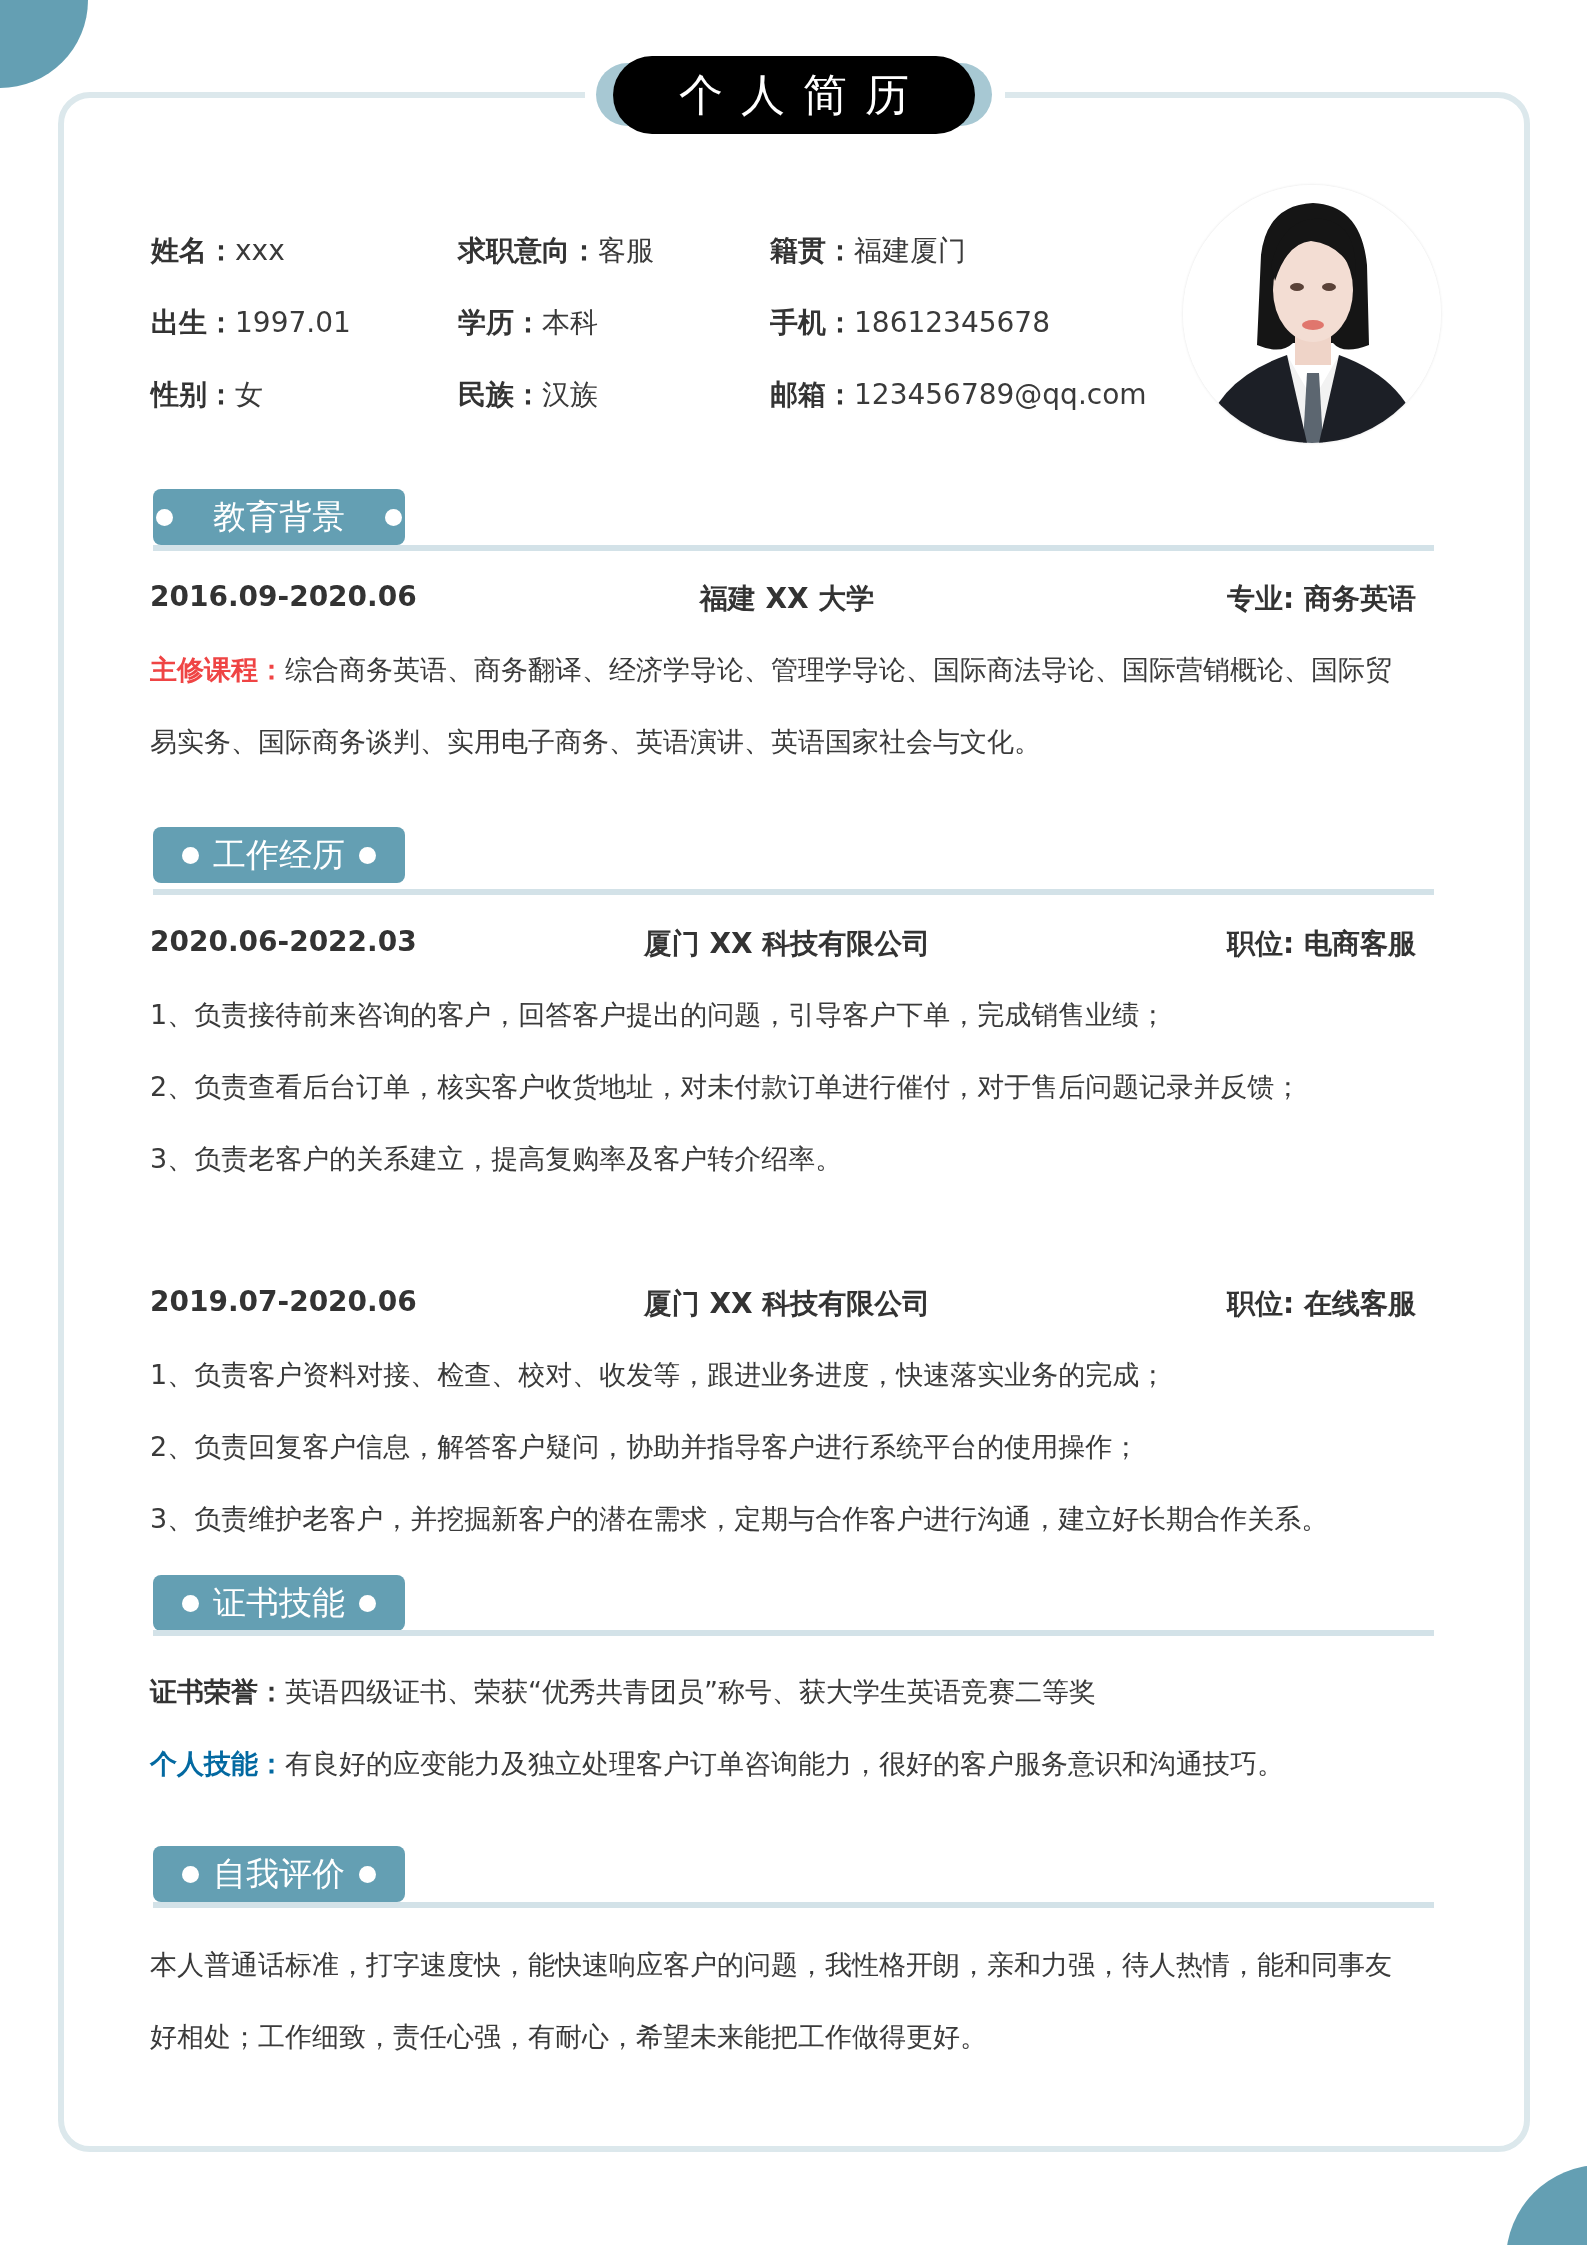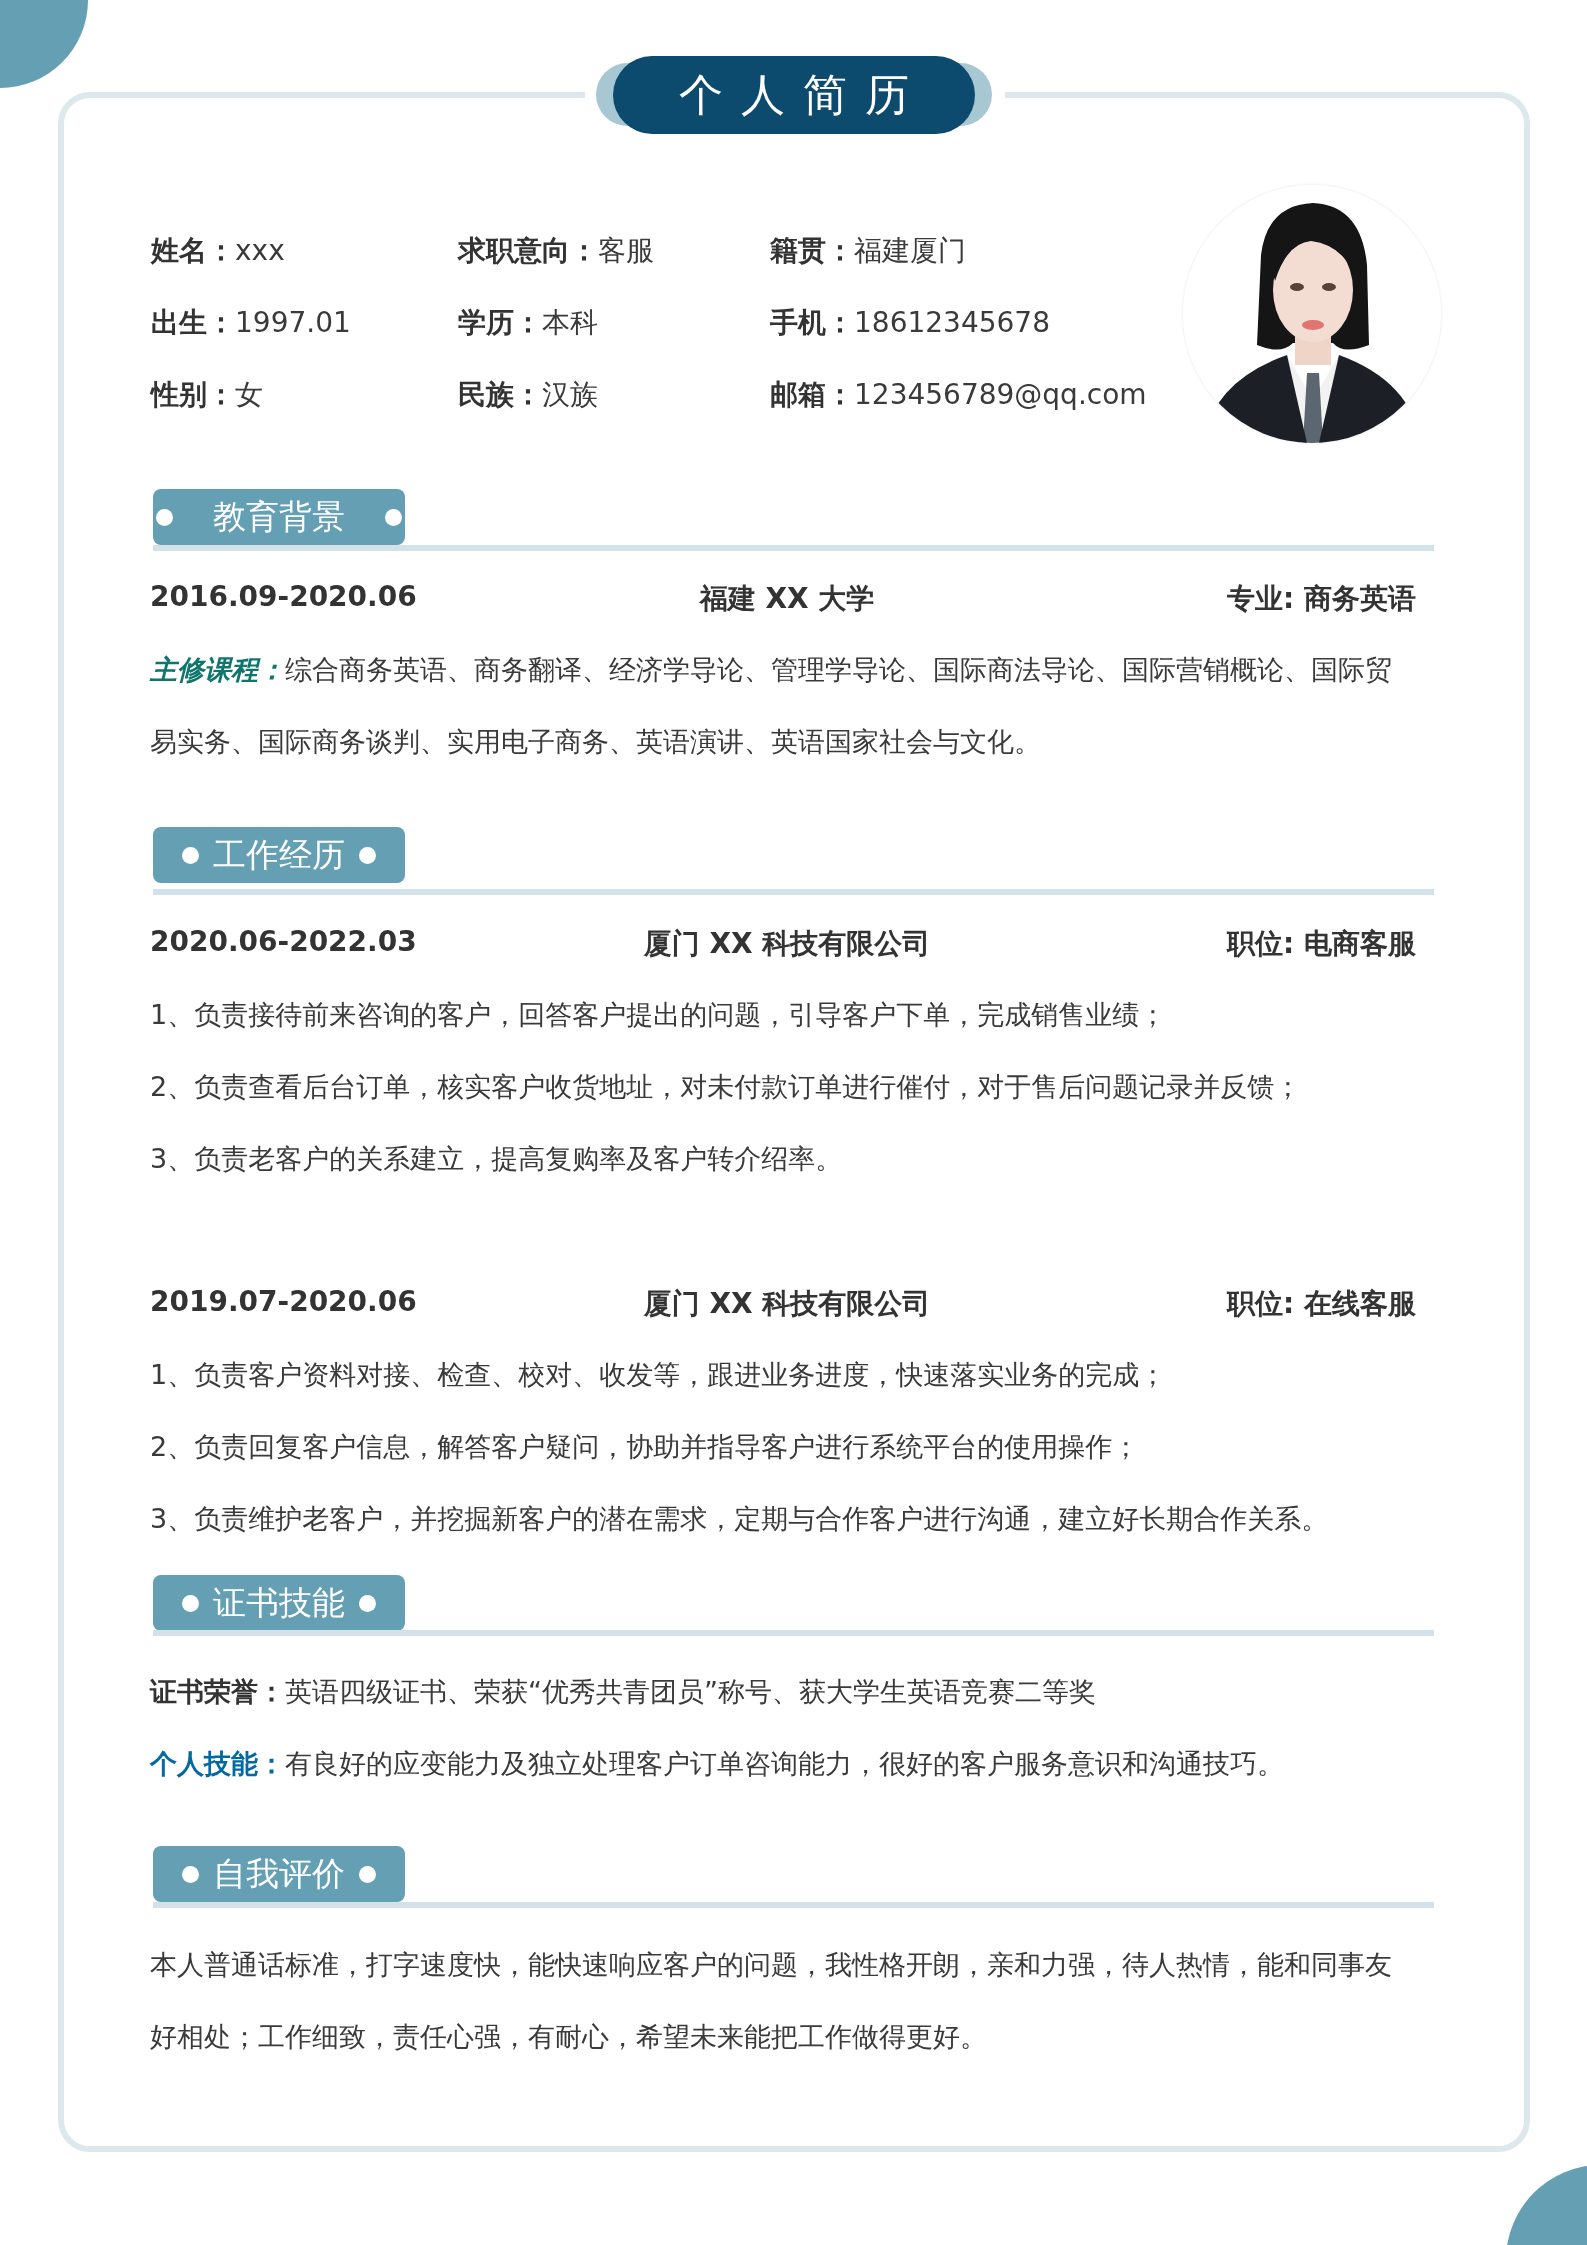--- a/index.html
+++ b/index.html
@@ -6,21 +6,21 @@
     html, body { width: 1587px; height: 2245px; background: #ffffff; overflow: hidden; }
     body { position: relative; font-family: "DejaVu Sans", "Liberation Sans", sans-serif; color: #3a3a3a; }
 
     .corner-tl { position: absolute; left: -88px; top: -88px; width: 176px; height: 176px; border-radius: 50%; background: #649fb3; }
     .corner-br { position: absolute; left: 1506px; top: 2165px; width: 190px; height: 190px; border-radius: 50%; background: #649fb3; }
 
     .frame { position: absolute; left: 58px; top: 92px; width: 1472px; height: 2060px; border: 6px solid #dce8ec; border-radius: 32px; }
 
     .title-wrap { position: absolute; left: 585px; top: 40px; width: 420px; height: 110px; background: #ffffff; }
     .title-back { position: absolute; left: 596px; top: 63px; width: 396px; height: 63px; border-radius: 32px; background: #a7c8d3; }
-    .title-pill { position: absolute; left: 613px; top: 56px; width: 362px; height: 78px; border-radius: 39px; background: #0c4a6e; color: #ffffff; font-size: 44px; letter-spacing: 18px; text-indent: 18px; display: flex; align-items: center; justify-content: center; }
+    .title-pill { position: absolute; left: 613px; top: 56px; width: 362px; height: 78px; border-radius: 39px; background: #000000; color: #ffffff; font-size: 44px; letter-spacing: 18px; text-indent: 18px; display: flex; align-items: center; justify-content: center; }
 
     .info { position: absolute; font-size: 28px; color: #3a3a3a; white-space: nowrap; }
     .info .k { font-weight: bold; color: #333333; }
 
     .photo { position: absolute; left: 1183px; top: 185px; width: 258px; height: 258px; border-radius: 50%; overflow: hidden; background: #ffffff; box-shadow: 0 0 3px rgba(0,0,0,0.12); }
 
     .sec-head { position: absolute; left: 153px; height: 56px; width: 252px; border-radius: 8px; background: #649fb3; color: #ffffff; font-size: 33px; display: flex; align-items: center; justify-content: center; gap: 14px; }
     .sec-head .dot { width: 17px; height: 17px; border-radius: 50%; background: #ffffff; display: inline-block; }
     .sec-line { position: absolute; left: 153px; width: 1281px; height: 6px; background: #d3e2e8; }
 
@@ -104,21 +104,21 @@
   <span class="dot"></span>
 </div>
 <div class="sec-line" style="top:545px;"></div>
 
 <div class="row3" style="top:580px;">
   <span class="l">2016.09-2020.06</span>
   <span class="c">福建 XX 大学</span>
   <span class="r">专业: 商务英语</span>
 </div>
 <div class="line" style="top:652px;">
-  <span class="k" style="font-weight:bold;color:#0f766e;font-style:italic;">主修课程：</span><span>综合商务英语、商务翻译、经济学导论、管理学导论、国际商法导论、国际营销概论、国际贸</span>
+  <span class="k" style="font-weight:bold;color:#ef4444;">主修课程：</span><span>综合商务英语、商务翻译、经济学导论、管理学导论、国际商法导论、国际营销概论、国际贸</span>
 </div>
 <div class="line" style="top:724px;">易实务、国际商务谈判、实用电子商务、英语演讲、英语国家社会与文化。</div>
 
 <div class="sec-head" style="top:827px;">
   <span class="dot"></span>
   <span>工作经历</span>
   <span class="dot"></span>
 </div>
 <div class="sec-line" style="top:889px;"></div>
 

